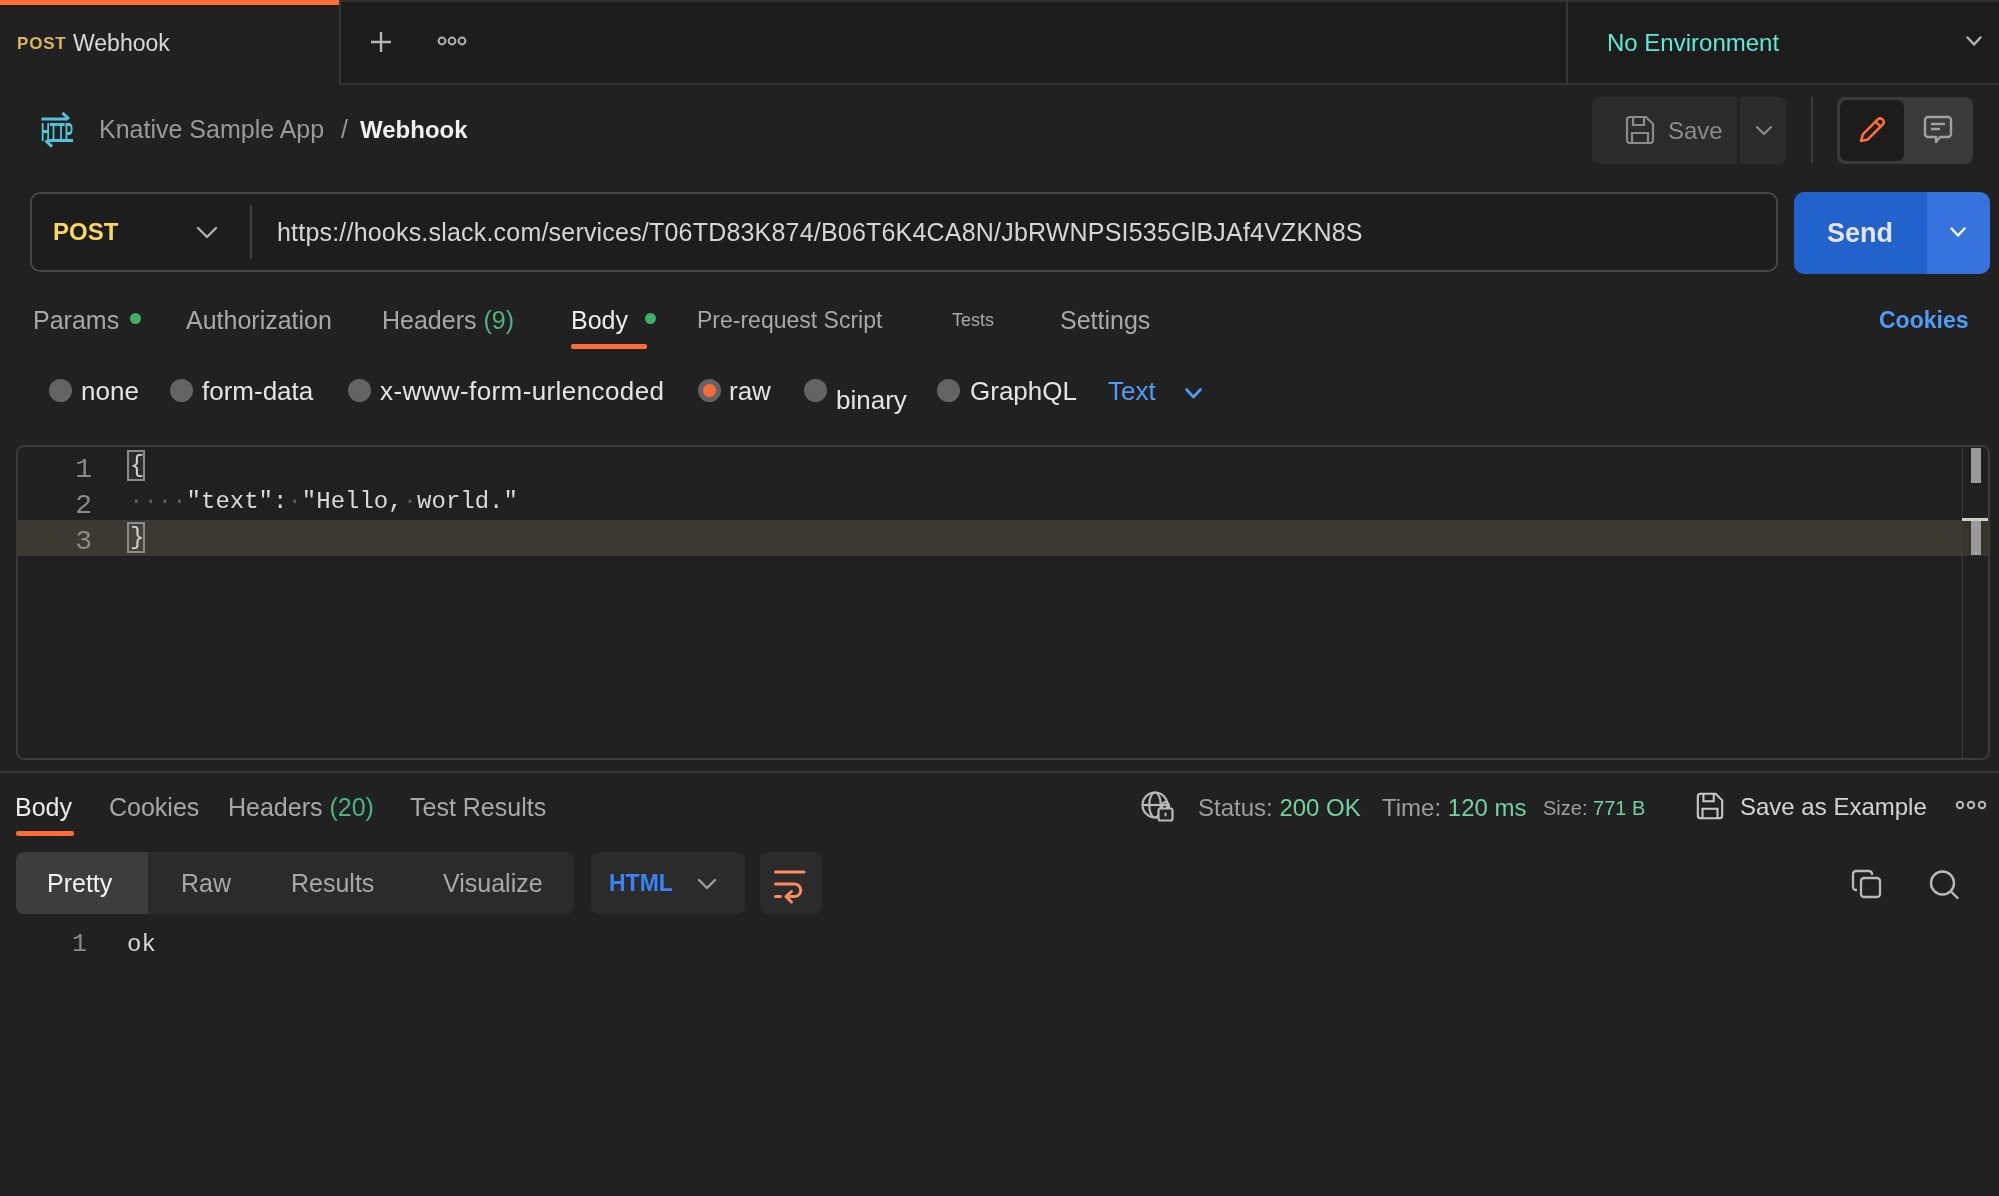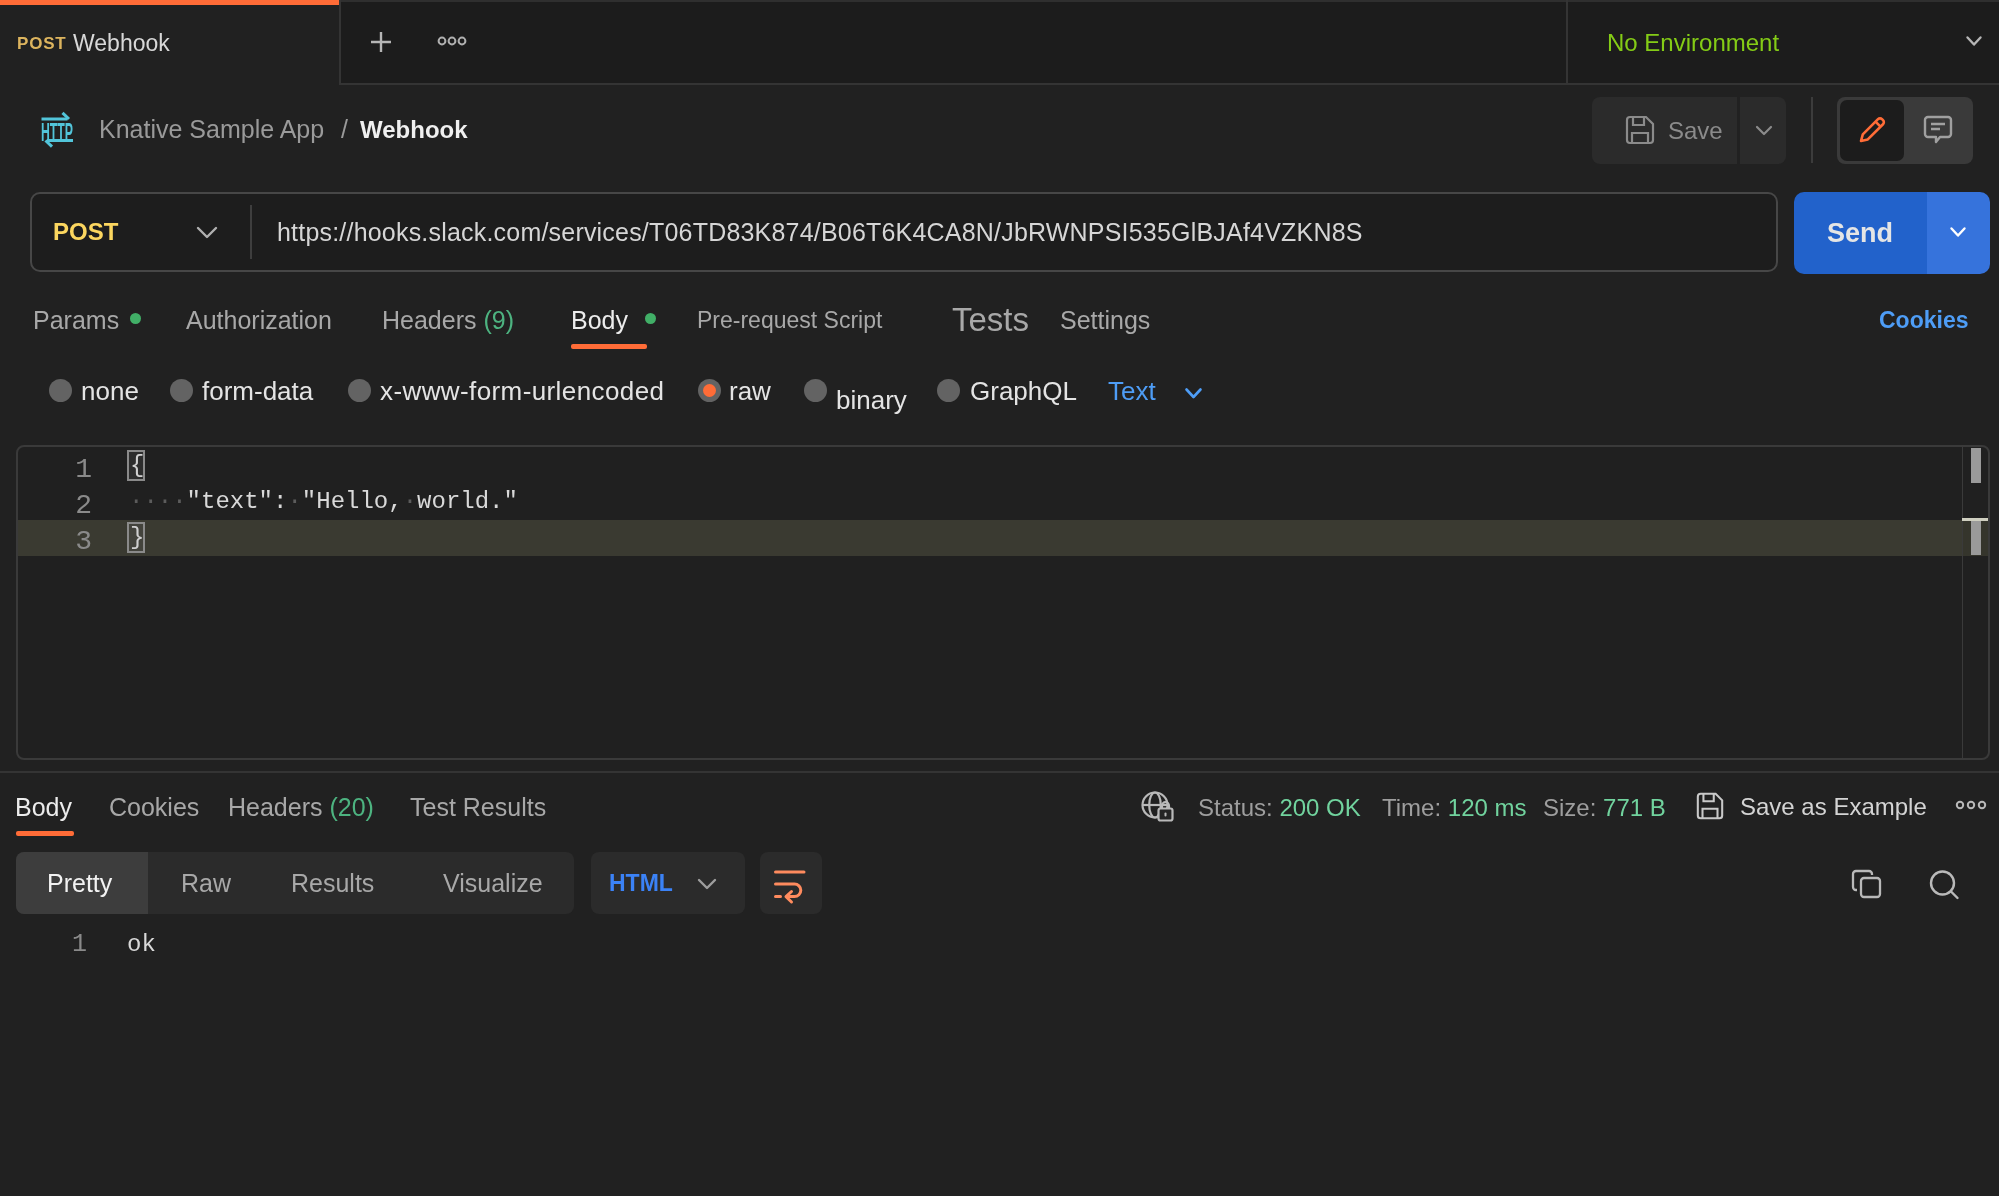--- a/index.html
+++ b/index.html
@@ -23,21 +23,21 @@
 
 <svg class="abs" style="left:370px;top:31px;" width="22" height="22" viewBox="0 0 22 22">
     <path d="M11 1 V21 M1 11 H21" stroke="#b5b5b5" stroke-width="2.4" fill="none"></path>
   </svg>
 
 <svg class="abs" style="left:436px;top:34px;" width="34" height="14" viewBox="0 0 34 14">
     <circle cx="6" cy="7" r="3.4" stroke="#b0b0b0" stroke-width="2" fill="none"></circle>
     <circle cx="16" cy="7" r="3.4" stroke="#b0b0b0" stroke-width="2" fill="none"></circle>
     <circle cx="26" cy="7" r="3.4" stroke="#b0b0b0" stroke-width="2" fill="none"></circle>
   </svg>
-<span class="txt" style="left:1607px;top:29px;font-size:24px;line-height:27px;color:#84cc16;">No Environment</span>
+<span class="txt" style="left:1607px;top:29px;font-size:24px;line-height:27px;color:#5eead4;">No Environment</span>
 <svg class="abs" style="left:1966px;top:36px;" width="16" height="11" viewBox="0 0 16 11">
     <path d="M1.5 1.5 L8 8.5 L14.5 1.5" stroke="#b5b5b5" stroke-width="2.4" fill="none" stroke-linecap="round" stroke-linejoin="round"></path>
   </svg>
 
 <svg class="abs" style="left:39px;top:111px;" width="36" height="38" viewBox="0 0 36 38">
   <g stroke="#52c5da" fill="none" stroke-width="3">
     <path d="M2.5 8 H28.5"></path>
     <path d="M23.5 1.8 L30 8"></path>
     <path d="M34 29.5 H8"></path>
     <path d="M13 35.7 L6.5 29.5"></path>
@@ -94,21 +94,21 @@
   </svg>
 
 <span class="txt" style="left:33px;top:306px;font-size:25px;line-height:28px;color:#a8a8a8;">Params</span>
 <div class="abs" style="left:130px;top:313px;width:11px;height:11px;border-radius:50%;background:#41af67;"></div>
 <span class="txt" style="left:186px;top:306px;font-size:25px;line-height:28px;color:#a8a8a8;">Authorization</span>
 <span class="txt" style="left:382px;top:306px;font-size:25px;line-height:28px;color:#a8a8a8;">Headers <span style="color:#4db380;">(9)</span></span>
 <span class="txt" style="left:571px;top:306px;font-size:25px;line-height:28px;color:#ececec;">Body</span>
 <div class="abs" style="left:645px;top:313px;width:11px;height:11px;border-radius:50%;background:#41af67;"></div>
 <div class="abs" style="left:571px;top:344px;width:76px;height:5px;background:#ff6c37;border-radius:2px;"></div>
 <span class="txt" style="left:697px;top:306px;font-size:23px;line-height:28px;color:#a8a8a8;">Pre-request Script</span>
-<span class="txt" style="left:952px;top:306px;font-size:33px;line-height:28px;color:#a8a8a8;">Tests</span>
+<span class="txt" style="left:952px;top:306px;font-size:18px;line-height:28px;color:#a8a8a8;">Tests</span>
 <span class="txt" style="left:1060px;top:306px;font-size:25px;line-height:28px;color:#a8a8a8;">Settings</span>
 <span class="txt" style="left:1879px;top:307px;font-size:23px;line-height:26px;font-weight:bold;color:#4e9df6;">Cookies</span>
 
 <div class="abs" style="left:49px;top:379px;width:23px;height:23px;border-radius:50%;background:#636363;"></div>
 <span class="txt" style="left:81px;top:377px;font-size:26px;line-height:28px;color:#e4e4e4;">none</span>
 <div class="abs" style="left:170px;top:379px;width:23px;height:23px;border-radius:50%;background:#636363;"></div>
 <span class="txt" style="left:202px;top:377px;font-size:26px;line-height:28px;color:#e4e4e4;">form-data</span>
 <div class="abs" style="left:348px;top:379px;width:23px;height:23px;border-radius:50%;background:#636363;"></div>
 <span class="txt" style="left:380px;top:377px;font-size:26px;line-height:28px;letter-spacing:0.4px;color:#e4e4e4;">x-www-form-urlencoded</span>
 <div class="abs" style="left:698px;top:379px;width:23px;height:23px;border-radius:50%;background:#636363;"></div>
@@ -156,21 +156,21 @@
     <circle cx="14" cy="14" r="12.5"></circle>
     <path d="M1.5 14 H26.5"></path>
     <ellipse cx="14" cy="14" rx="5.8" ry="12.5"></ellipse>
   </g>
   <rect x="17.5" y="17.5" width="14" height="12" rx="2" fill="#242424" stroke="#b9b9b9" stroke-width="2.2"></rect>
   <path d="M21 17.5 v-2.8 a3.5 3.5 0 0 1 7 0 v2.8" stroke="#b9b9b9" stroke-width="2.2" fill="none"></path>
   <rect x="23.5" y="21.5" width="2" height="4" rx="1" fill="#b9b9b9"></rect>
 </svg>
 <span class="txt" style="left:1198px;top:794px;font-size:24px;line-height:28px;color:#9e9e9e;">Status: <span style="color:#71d39e;">200 OK</span></span>
 <span class="txt" style="left:1382px;top:794px;font-size:24px;line-height:28px;color:#9e9e9e;">Time: <span style="color:#71d39e;">120 ms</span></span>
-<span class="txt" style="left:1543px;top:794px;font-size:24px;line-height:28px;color:#9e9e9e;">Size: <span style="color:#71d39e;">771 B</span></span>
+<span class="txt" style="left:1543px;top:794px;font-size:20px;line-height:28px;color:#9e9e9e;">Size: <span style="color:#71d39e;">771 B</span></span>
 <svg class="abs" style="left:1695px;top:791px;" width="30" height="30" viewBox="0 0 32 32">
   <g stroke="#c9c9c9" stroke-width="2.2" fill="none">
     <path d="M3 6 a3 3 0 0 1 3-3 H22 L29 10 V26 a3 3 0 0 1 -3 3 H6 a3 3 0 0 1 -3-3 Z"></path>
     <path d="M9 3 V11 H20 V3"></path>
     <path d="M8 29 V19 H24 V29"></path>
   </g>
 </svg>
 <span class="txt" style="left:1740px;top:793px;font-size:24px;line-height:27px;color:#d4d4d4;">Save as Example</span>
 <svg class="abs" style="left:1954px;top:799px;" width="34" height="14" viewBox="0 0 34 14">
     <circle cx="6" cy="6" r="3.2" stroke="#b9b9b9" stroke-width="2" fill="none"></circle>

